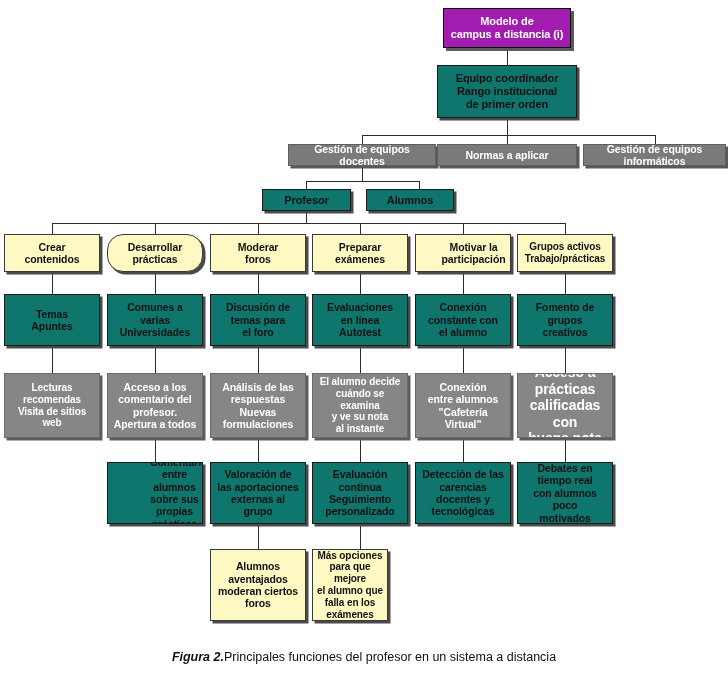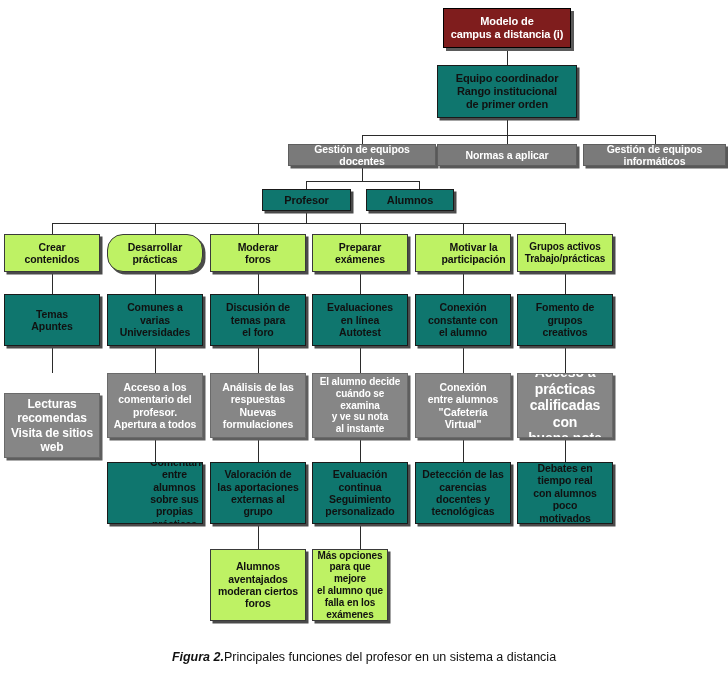--- a/index.html
+++ b/index.html
@@ -41,32 +41,32 @@
     font-weight: bold;
     border: 1px solid #2b2b2b;
     box-shadow: 2.5px 2.5px 0 0 #4a4a4a;
     padding: 2px 3px;
     white-space: pre-line;
     overflow: hidden;
   }
 
   
   .node.black {
-    background: #7f1d1d;
+    background: #a21caf;
     color: #ffffff;
     border-color: #000000;
     box-shadow: 3px 3px 0 0 #5a5a5a;
   }
   .node.white {
     background: #0f766e;
     color: #111111;
     border-color: #1a1a1a;
   }
   .node.lgray {
-    background: #bef264;
+    background: #fef9c3;
     color: #111111;
     border-color: #3a3a3a;
   }
   .node.dgray {
     background: #7a7a7a;
     color: #ffffff;
     border-color: #5e5e5e;
     box-shadow: 2.5px 2.5px 0 0 #585858;
   }
   .node.mgray {
@@ -172,21 +172,21 @@
   </div>
 
   <div class="node lgray" style="left:4px; top:234px; width:96px; height:38px; font-size:10.5px;">
     <span class="txt">Crear
 contenidos</span>
   </div>
   <div class="node white" style="left:4px; top:294px; width:96px; height:52px; font-size:10.5px;">
     <span class="txt">Temas
 Apuntes</span>
   </div>
-  <div class="node mgray" style="left:4px; top:373px; width:96px; height:65px; font-size:12px;margin-top:20px;">
+  <div class="node mgray" style="left:4px; top:373px; width:96px; height:65px; font-size:10px;">
     <span class="txt">Lecturas
 recomendas
 Visita de sitios
 web</span>
   </div>
 
   <div class="node lgray" style="left:107px; top:234px; width:96px; height:38px; font-size:10.5px;border-radius:16px;">
     <span class="txt">Desarrollar
 prácticas</span>
   </div>

